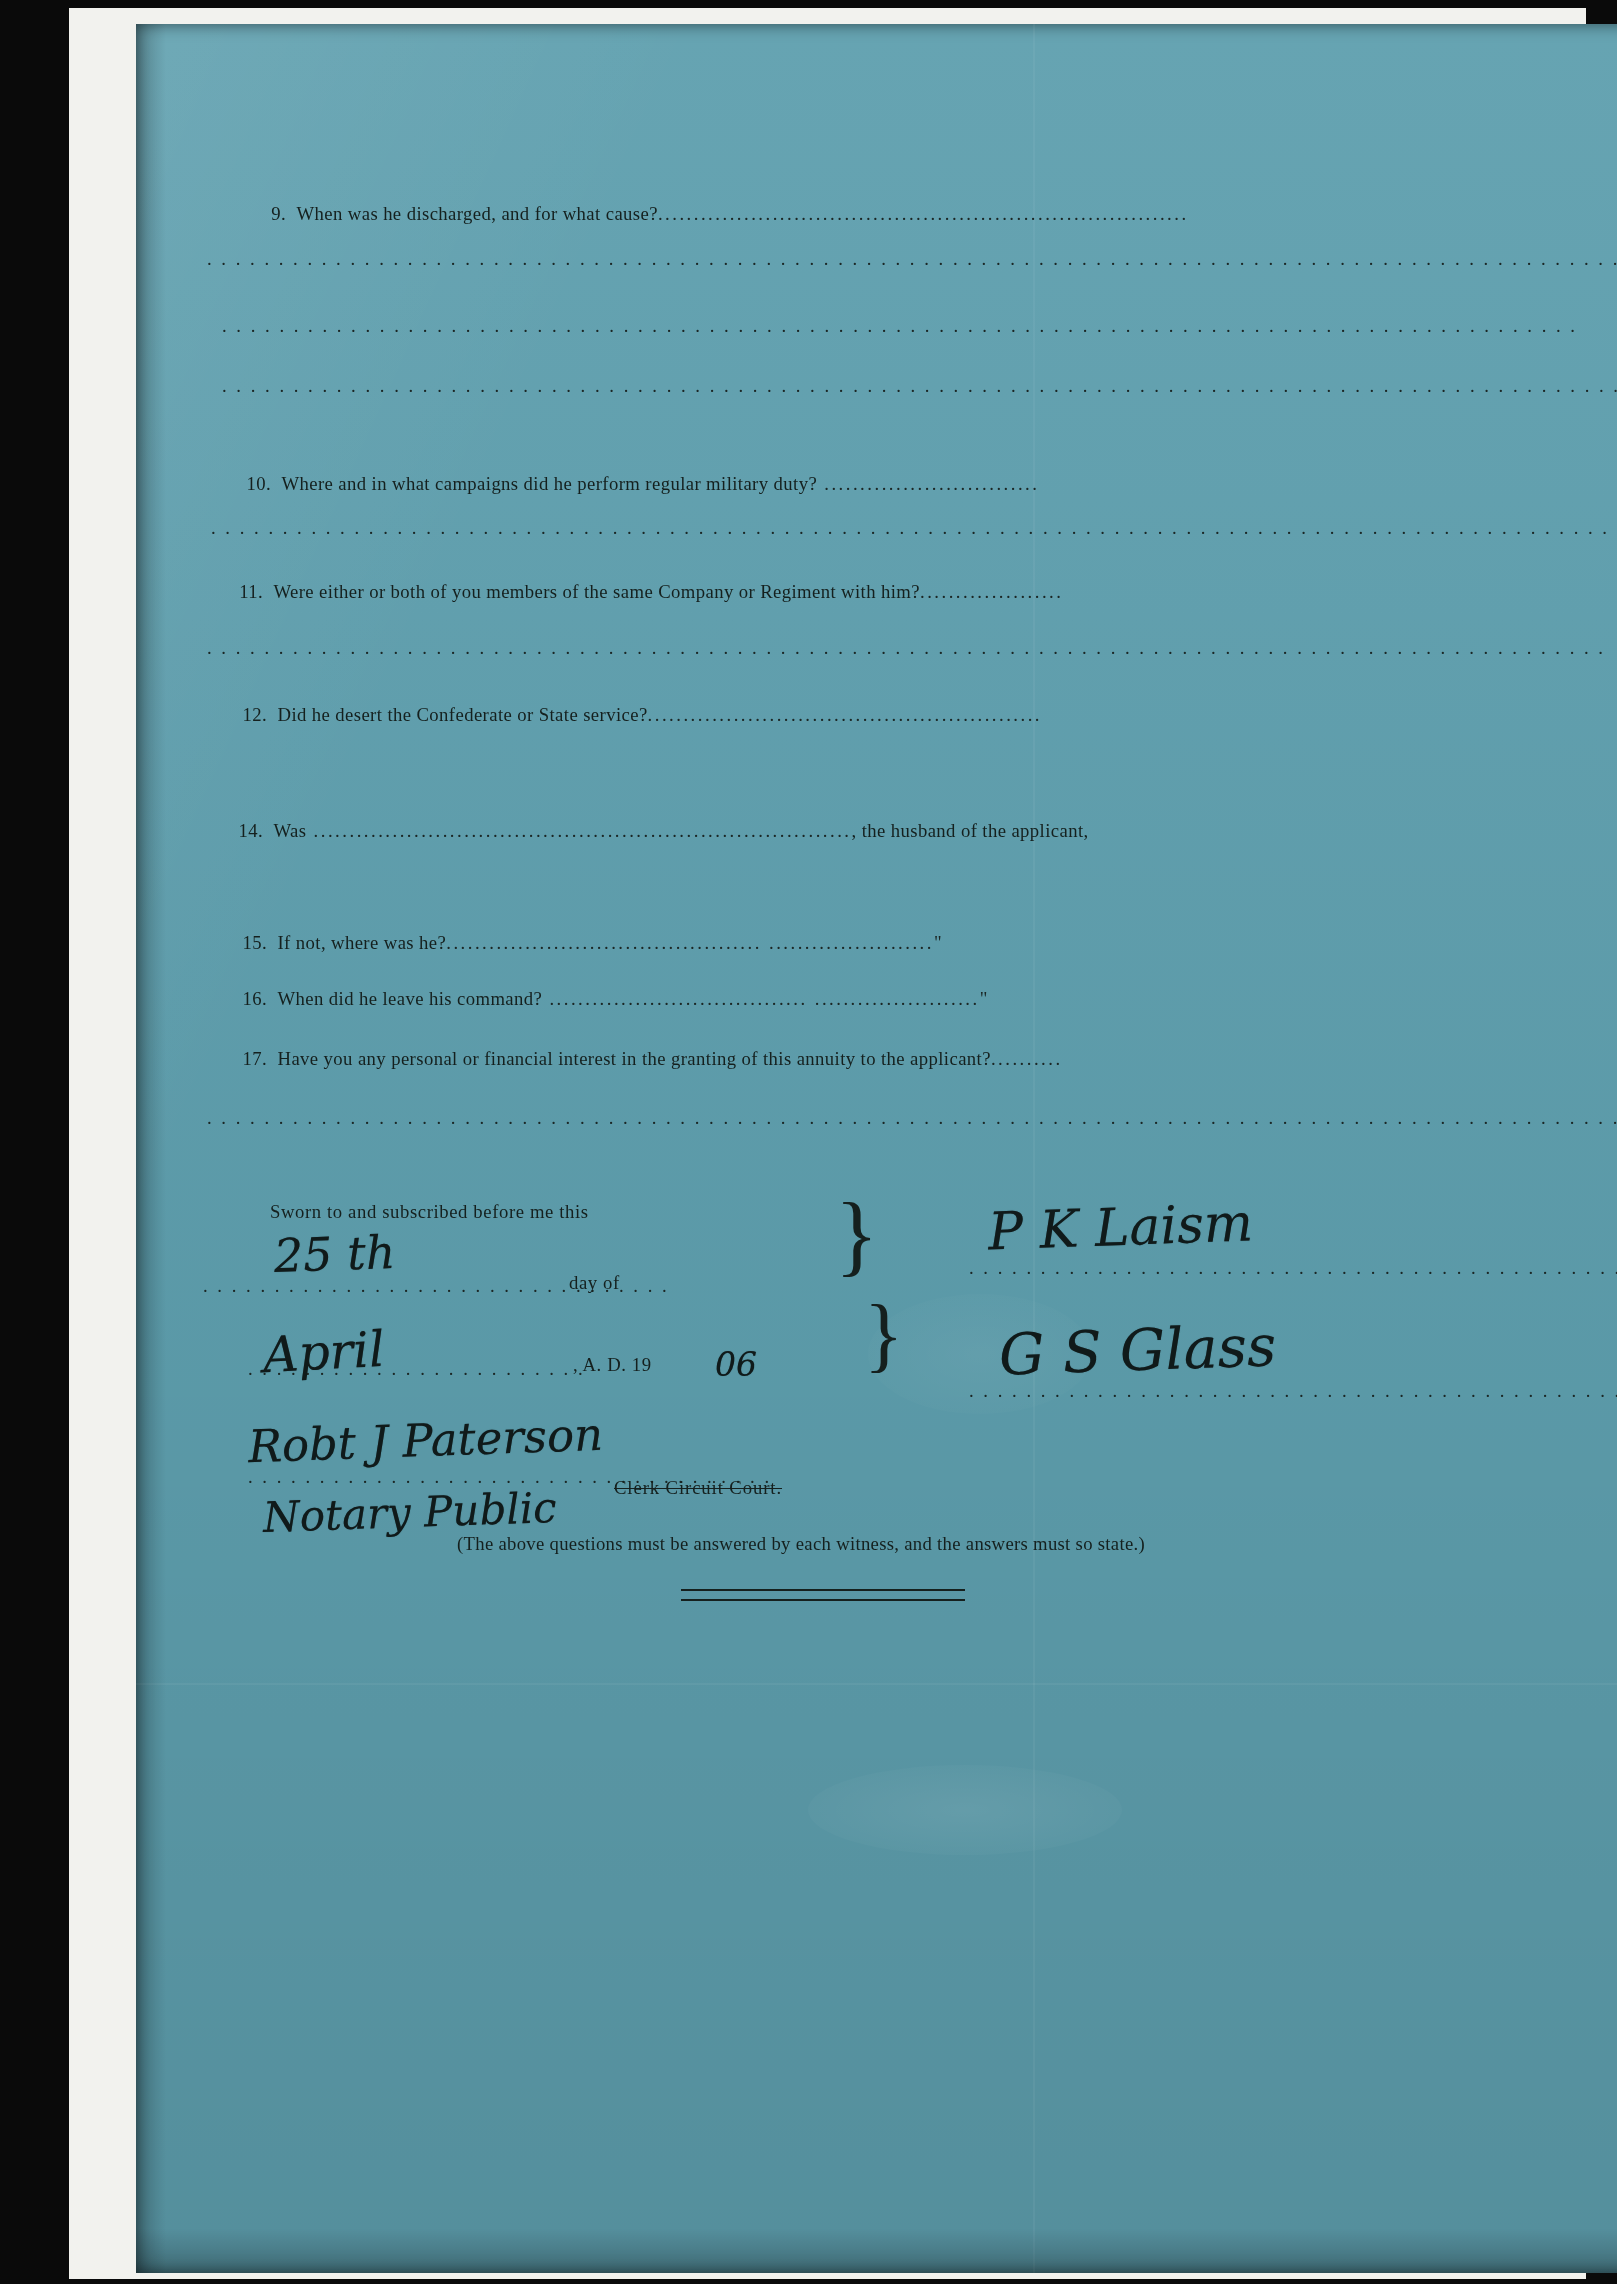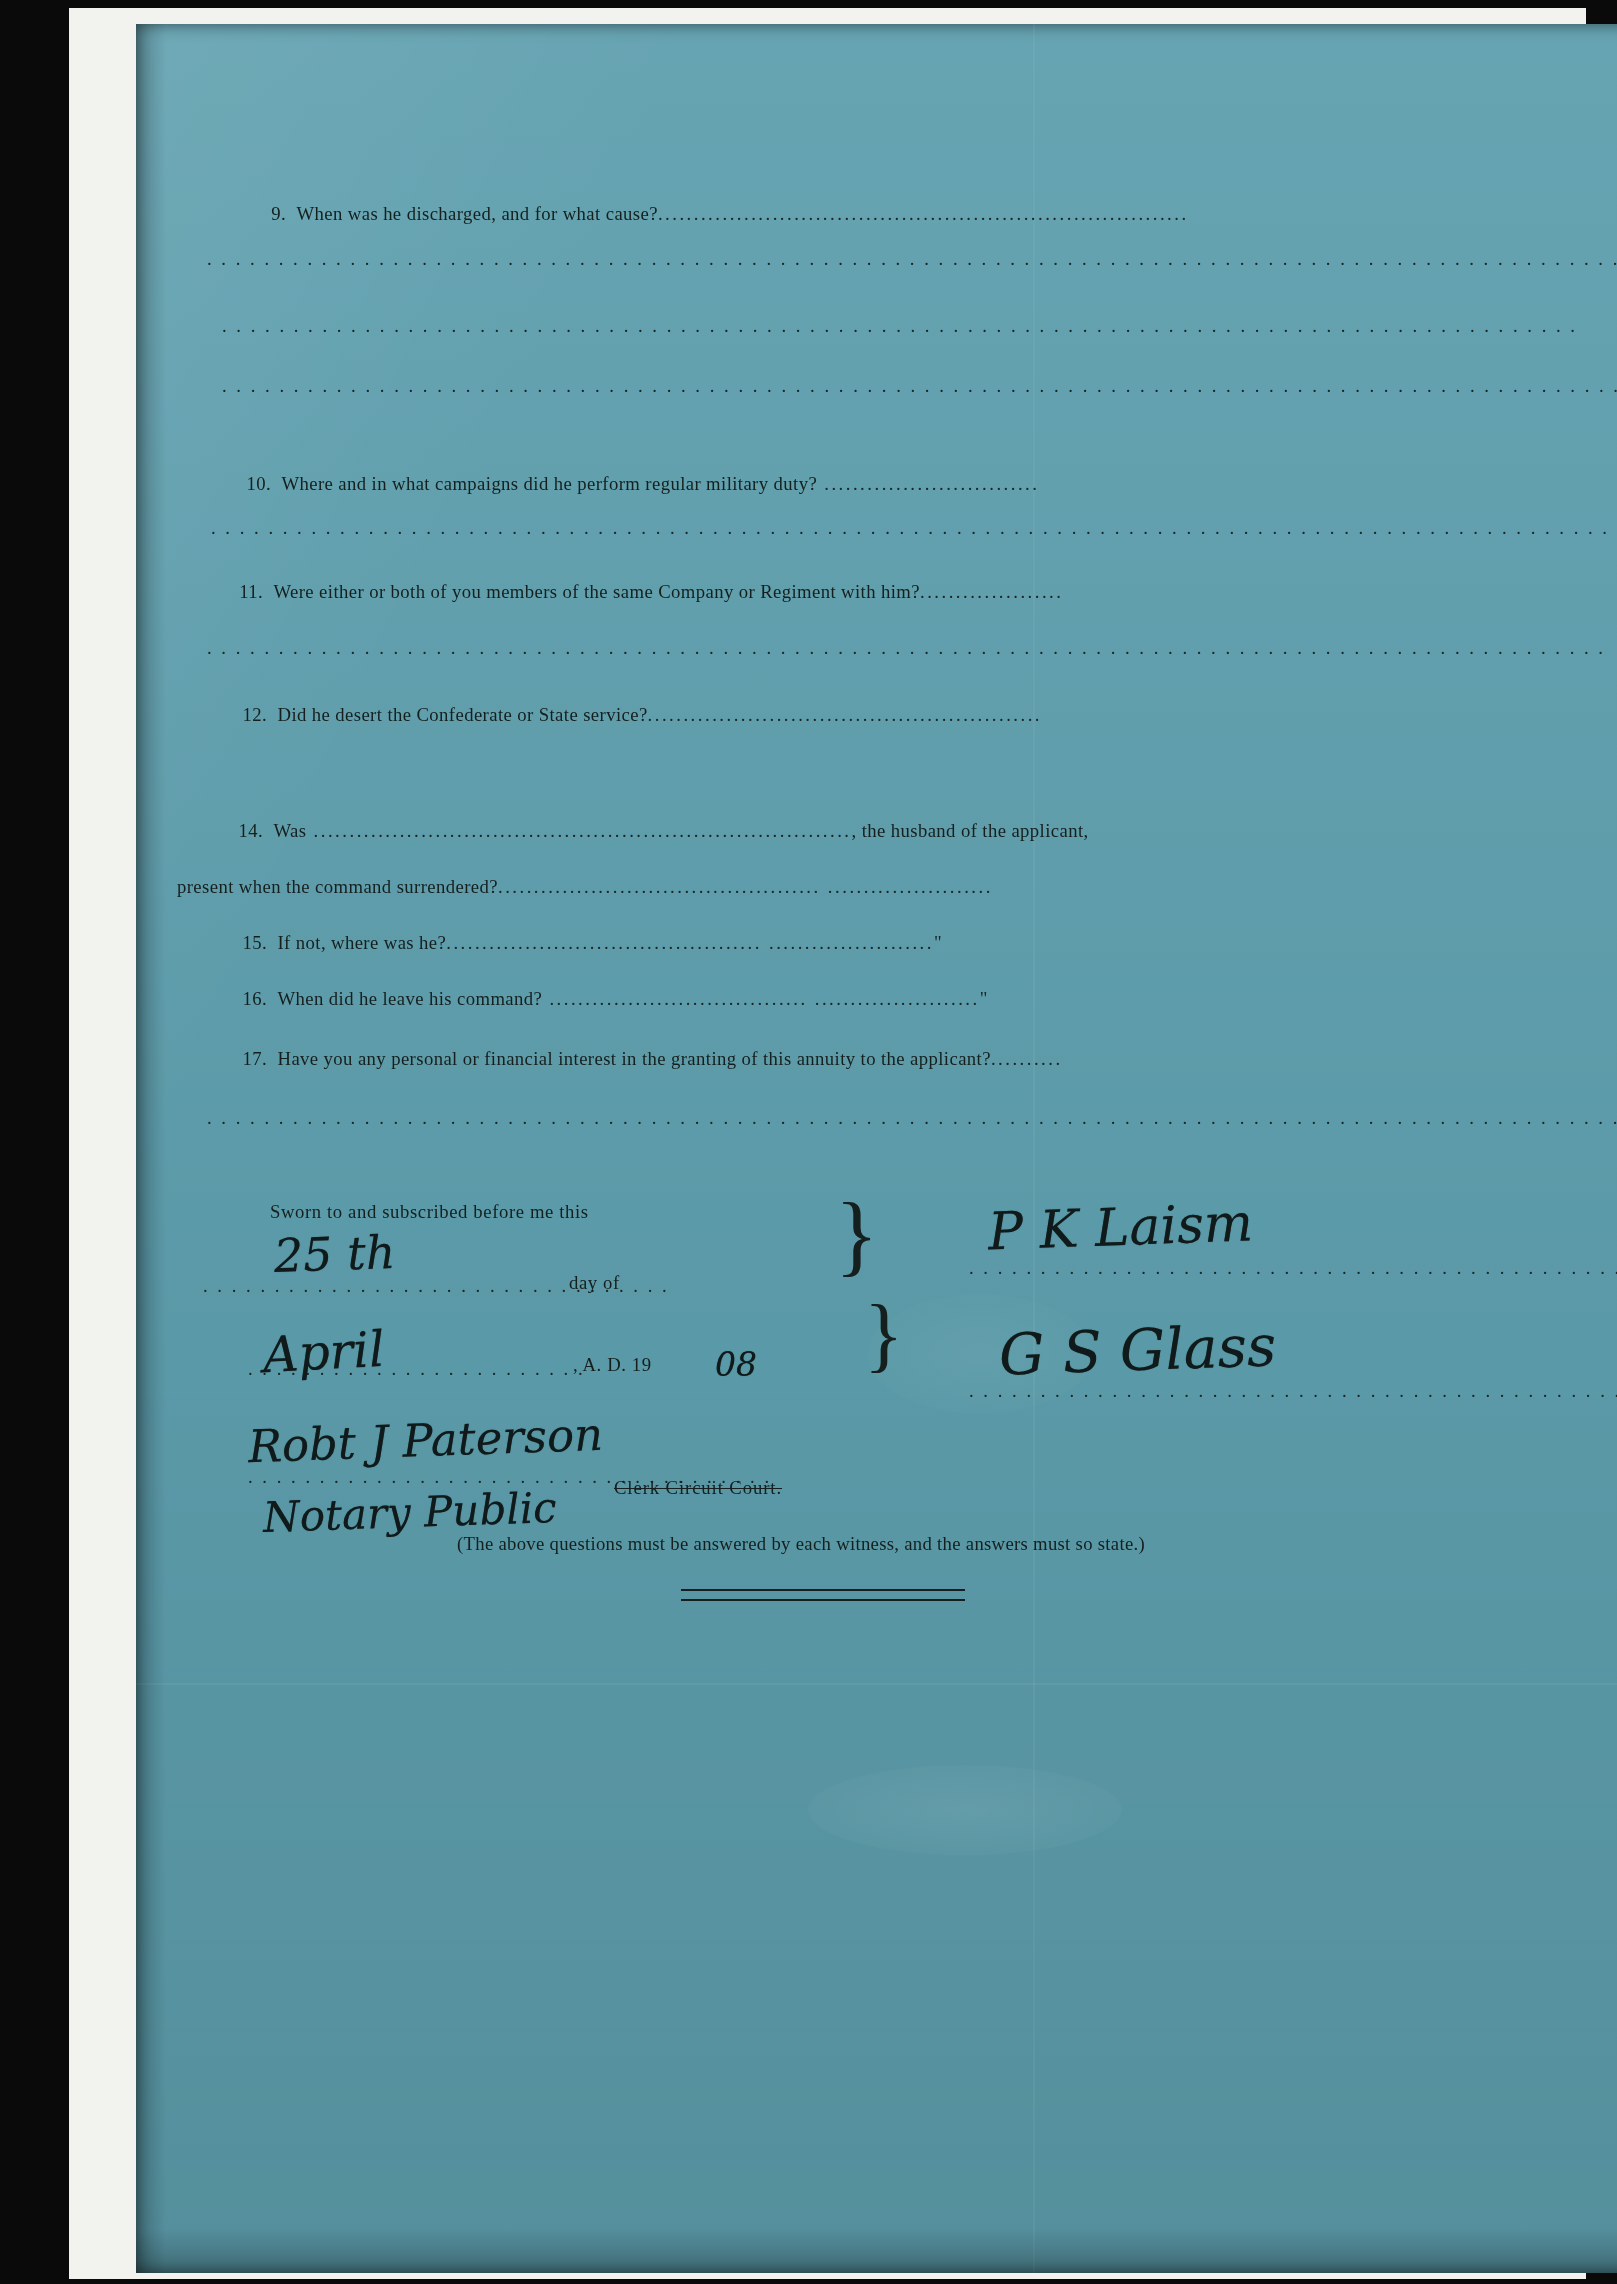--- a/index.html
+++ b/index.html
@@ -187,23 +187,20 @@
       <div class="dotline" style="left:71px; top:613px;">. . . . . . . . . . . . . . . . .  . . . . . . . . . . . .  . . . . . . . . . . . . . . . . . . . . . . . . . . . . . . . . . . . . . . . . . . . . . . . . . . . . . . . . . . . . . . . . . . . . .</div>
 
       <div class="q" style="left:97px; top:680px;">
         <span class="qnum">12.</span><span>Did he desert the Confederate or State service?</span><span class="dots">.......................................................</span>
       </div>
 
 
       <div class="q" style="left:93px; top:796px;">
         <span class="qnum">14.</span><span>Was</span><span class="dots"> ...........................................................................</span><span>, the husband of the applicant,</span>
       </div>
-      <div class="q" style="left:41px; top:852px;">
-        <span>present when the command surrendered?</span><span class="dots">............................................. .......................</span>
-      </div>
 
       <div class="q" style="left:97px; top:908px;">
         <span class="qnum">15.</span><span>If not, where was he?</span><span class="dots">............................................ ......................."</span>
       </div>
 
       <div class="q" style="left:97px; top:964px;">
         <span class="qnum">16.</span><span>When did he leave his command?</span><span class="dots"> .................................... ......................."</span>
       </div>
 
       <div class="q" style="left:97px; top:1024px;">
@@ -214,21 +211,21 @@
       <div class="sworn" style="left:134px; top:1177px;">Sworn to and subscribed before me this</div>
 
       <div class="hand" style="left:138px; top:1203px; font-size:46px; transform:rotate(-2deg);">25 th</div>
 
       <div class="dotline" style="left:67px; top:1251px;">. . . . . . . . . . . . . . . . . . . . . . . . . . . . . . . . .</div>
       <div class="sworn" style="left:433px; top:1248px;text-align:center;">day of</div>
 
       <div class="hand" style="left:127px; top:1300px; font-size:49px; transform:rotate(-3deg);">April</div>
       <div class="dotline" style="left:112px; top:1334px;">. . . . . . . . . . . . . . . . . . . . . . . .</div>
       <div class="sworn" style="left:437px; top:1330px;">, A. D. 19</div>
-      <div class="hand" style="left:579px; top:1321px; font-size:33px;">08</div>
+      <div class="hand" style="left:579px; top:1321px; font-size:33px;">06</div>
 
       <div class="brace" style="left:699px; top:1166px;">}</div>
       <div class="brace" style="left:728px; top:1270px; font-size:82px;">}</div>
 
       <div class="hand" style="left:112px; top:1390px; font-size:45px; transform:rotate(-2deg);">Robt J Paterson</div>
       <div class="dotline" style="left:112px; top:1442px;">. . . . . . . . . . . . . . . . . . . . . . . . . . . . . . . . . . . . .</div>
 
       <div class="clerk strike" style="left:478px; top:1453px;">Clerk Circuit Court.</div>
 
       <div class="hand" style="left:127px; top:1464px; font-size:42px; transform:rotate(-2deg);">Notary Public</div>

